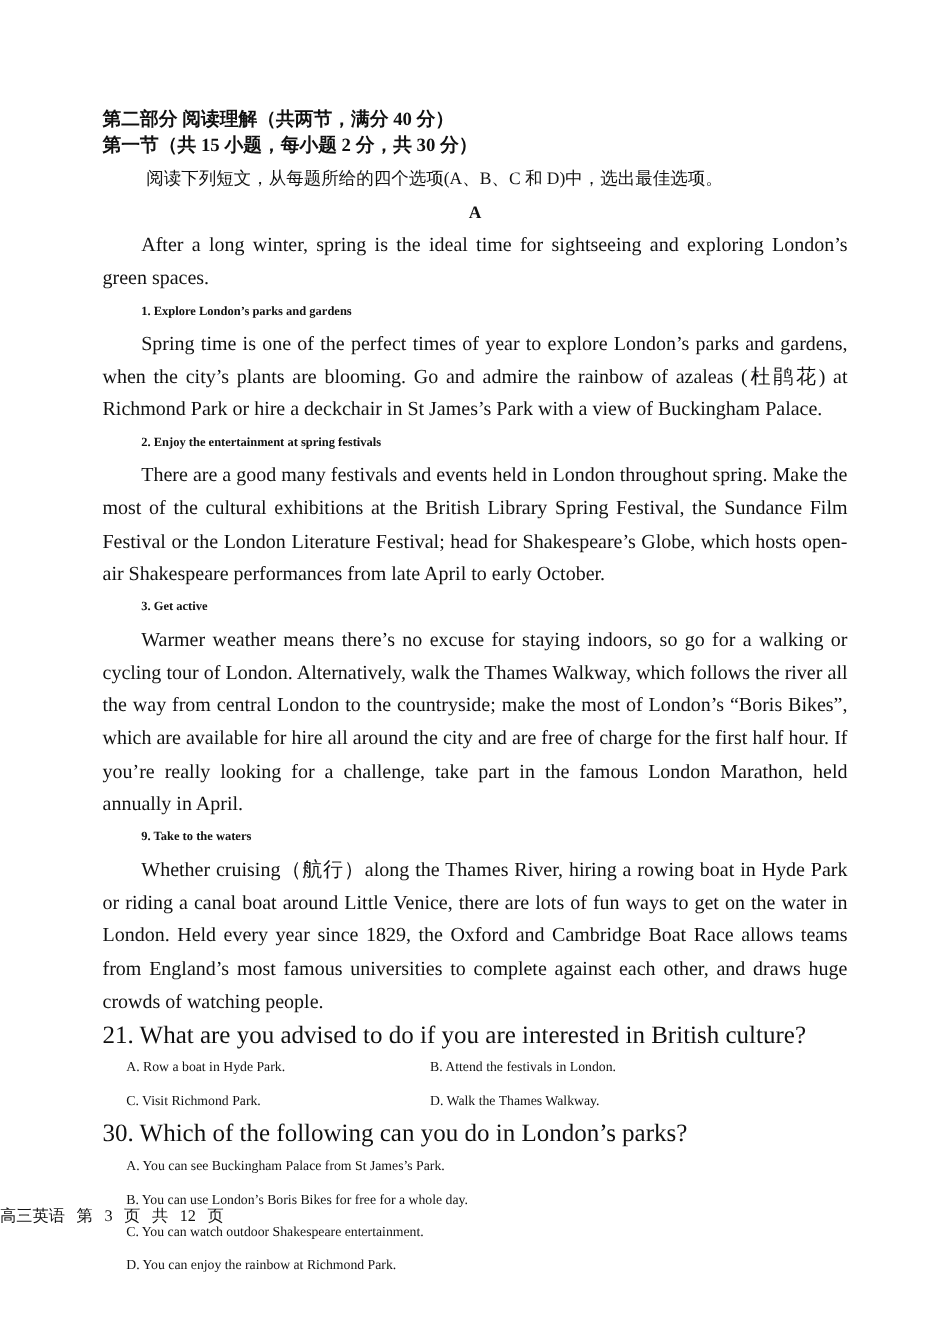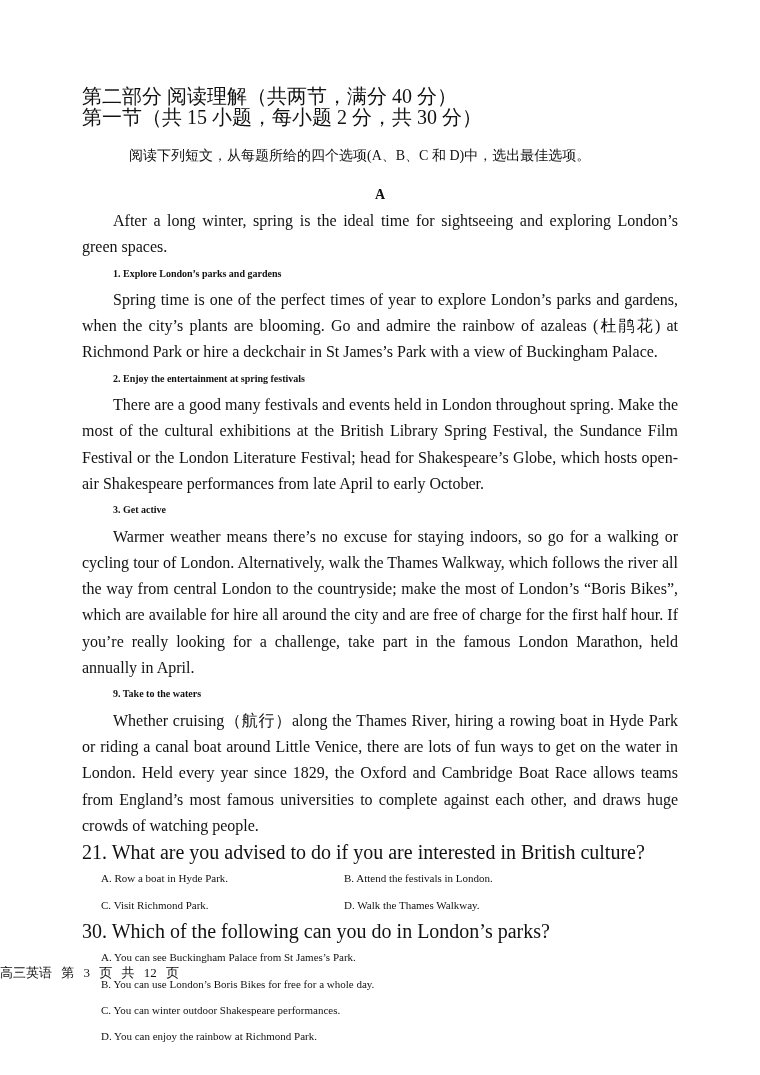--- a/index.html
+++ b/index.html
@@ -15,31 +15,31 @@
       color: #111111;
       font-family: "Liberation Serif", "DejaVu Serif", serif;
     }
     .page {
       position: absolute;
       left: 82px;
       top: 86px;
       width: 596px;
     }
     .heading-cn {
-      font-weight: normal;
-      font-size: 20px;
+      font-weight: bold;
+      font-size: 15px;
       line-height: 21px;
       margin: 0;
       white-space: nowrap;
     }
     .instruction {
       font-size: 14px;
       line-height: 24px;
       text-indent: 31px;
-      margin: 16px;
+      margin: 4px;
       white-space: nowrap;
     }
     .passage-label {
       text-align: center;
       font-weight: bold;
       font-size: 14px;
       line-height: 22px;
       margin: 0 0 2px 0;
     }
     .para {
@@ -125,20 +125,20 @@
       <div class="option">C. Visit Richmond Park.</div>
       <div class="option">D. Walk the Thames Walkway.</div>
     </div>
   </div>
 
   <div>
     <p class="question">30. Which of the following can you do in London’s parks?</p>
     <div class="options-list">
       <div class="option">A. You can see Buckingham Palace from St James’s Park.</div>
       <div class="option">B. You can use London’s Boris Bikes for free for a whole day.</div>
-      <div class="option">C. You can winter outdoor Shakespeare performances.</div>
+      <div class="option">C. You can watch outdoor Shakespeare entertainment.</div>
       <div class="option">D. You can enjoy the rainbow at Richmond Park.</div>
     </div>
   </div>
 
 </div>
 
 <div class="footer">高三英语  第 3 页  共 12 页</div>
 
 </body></html>

